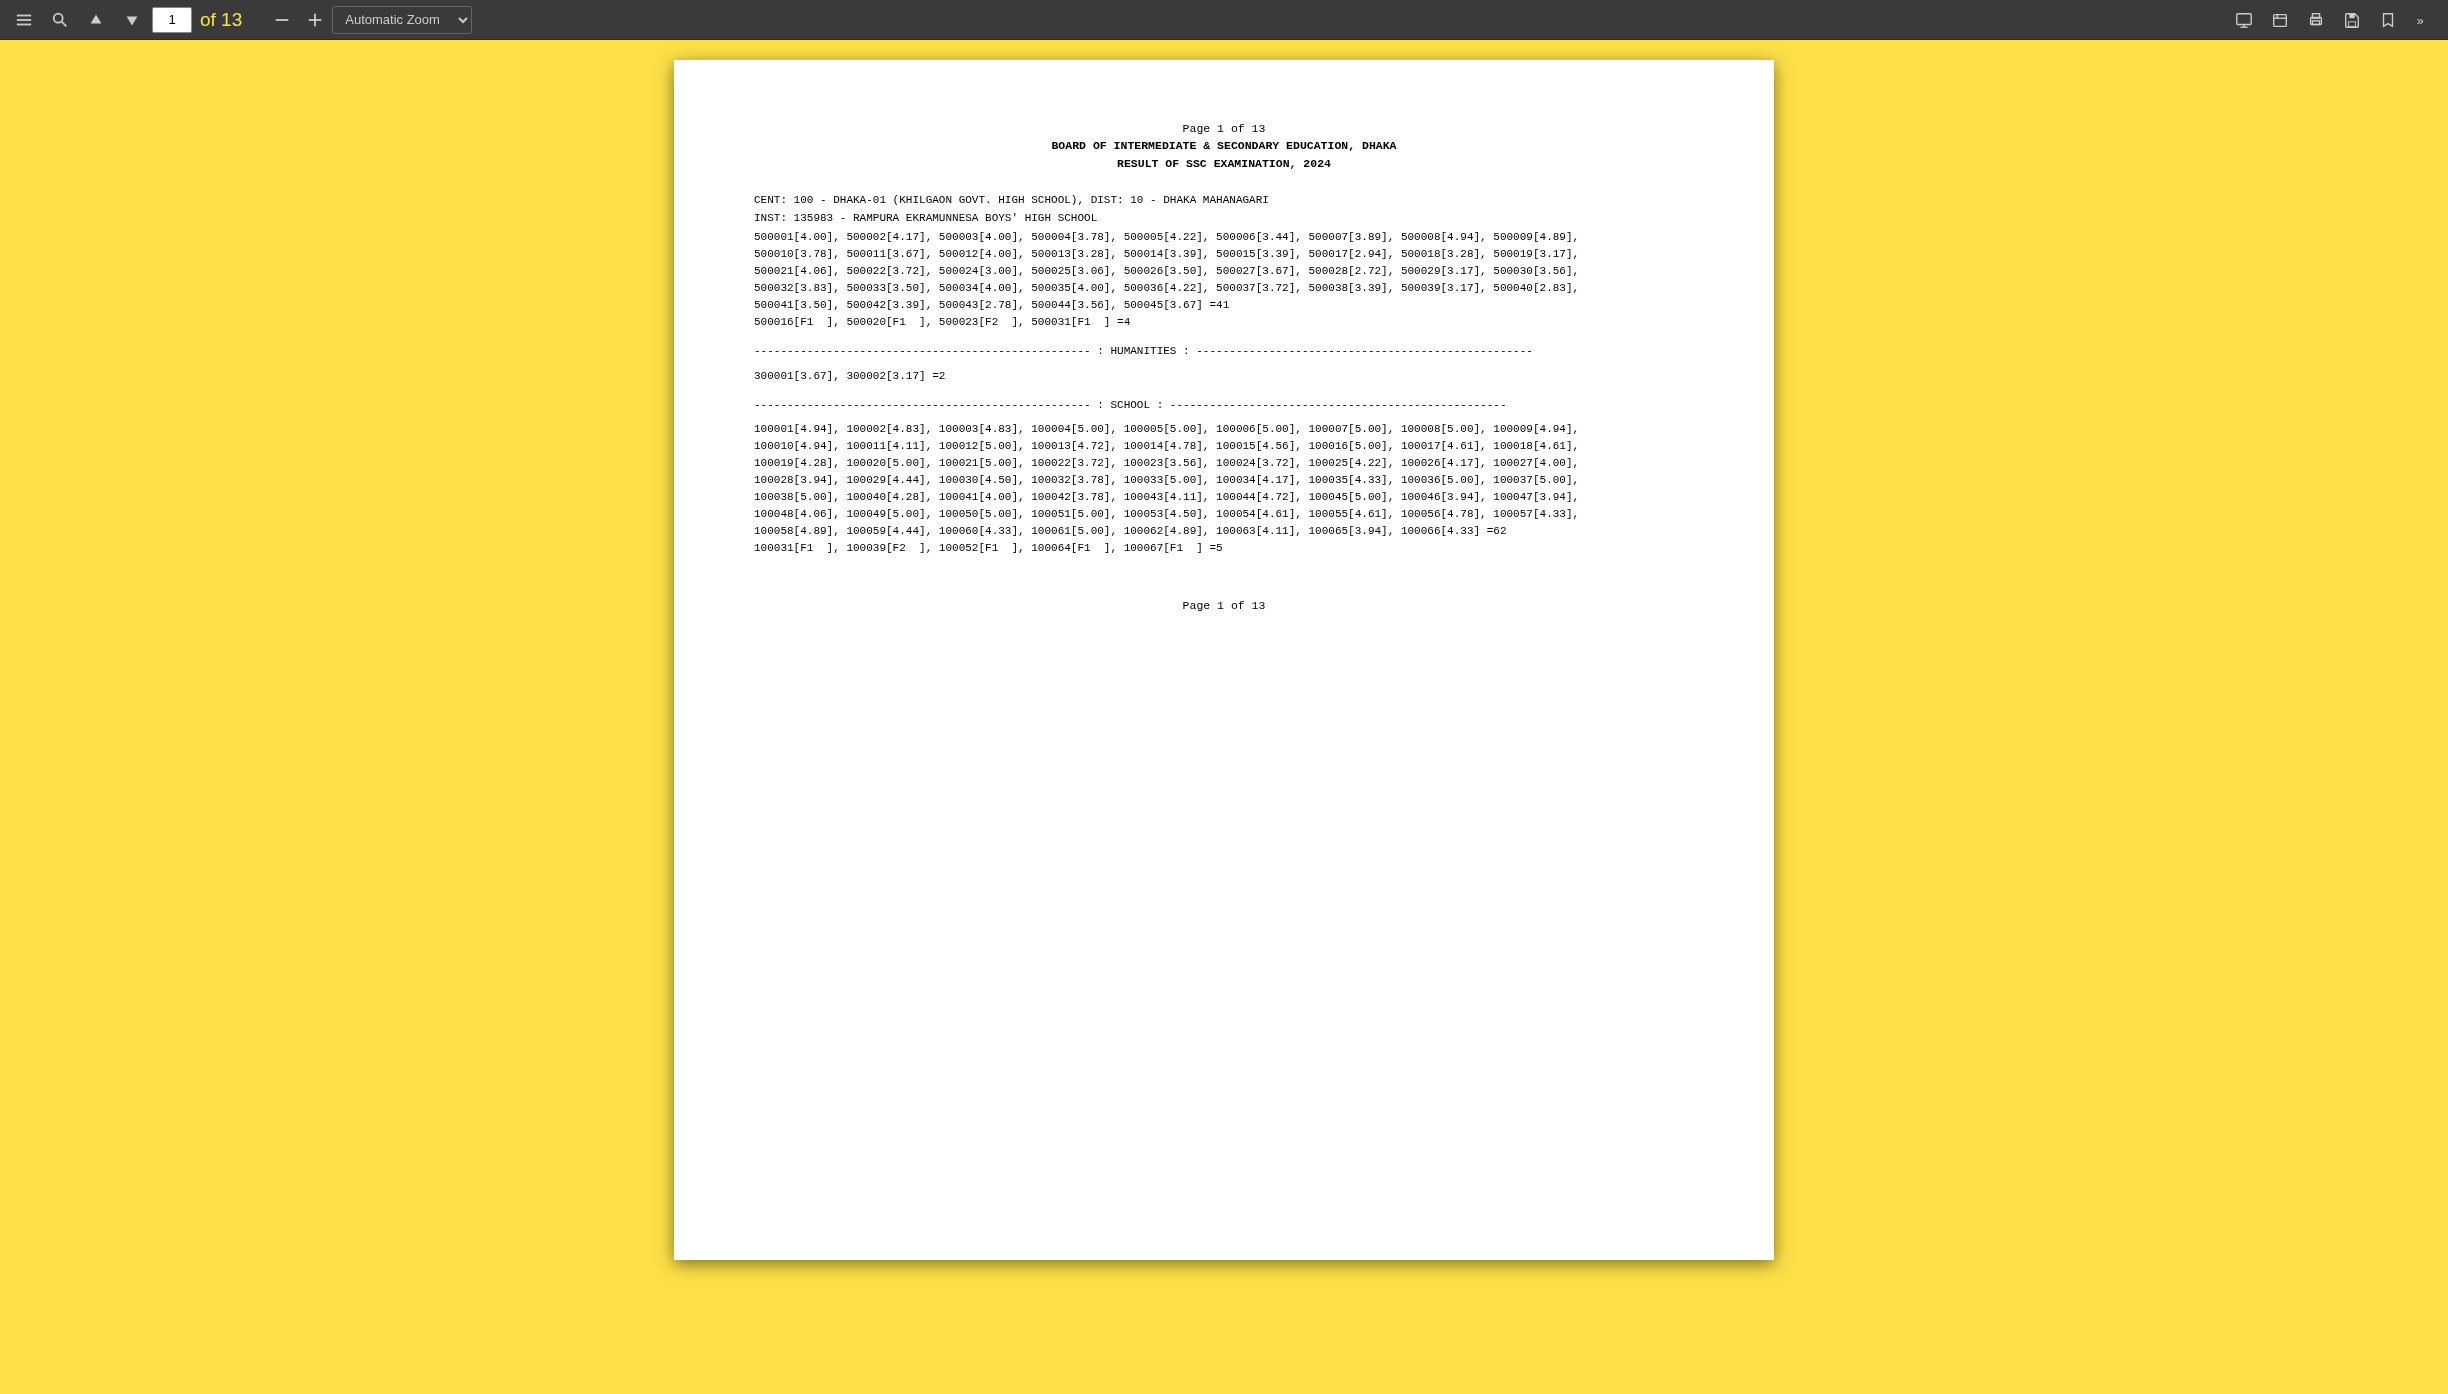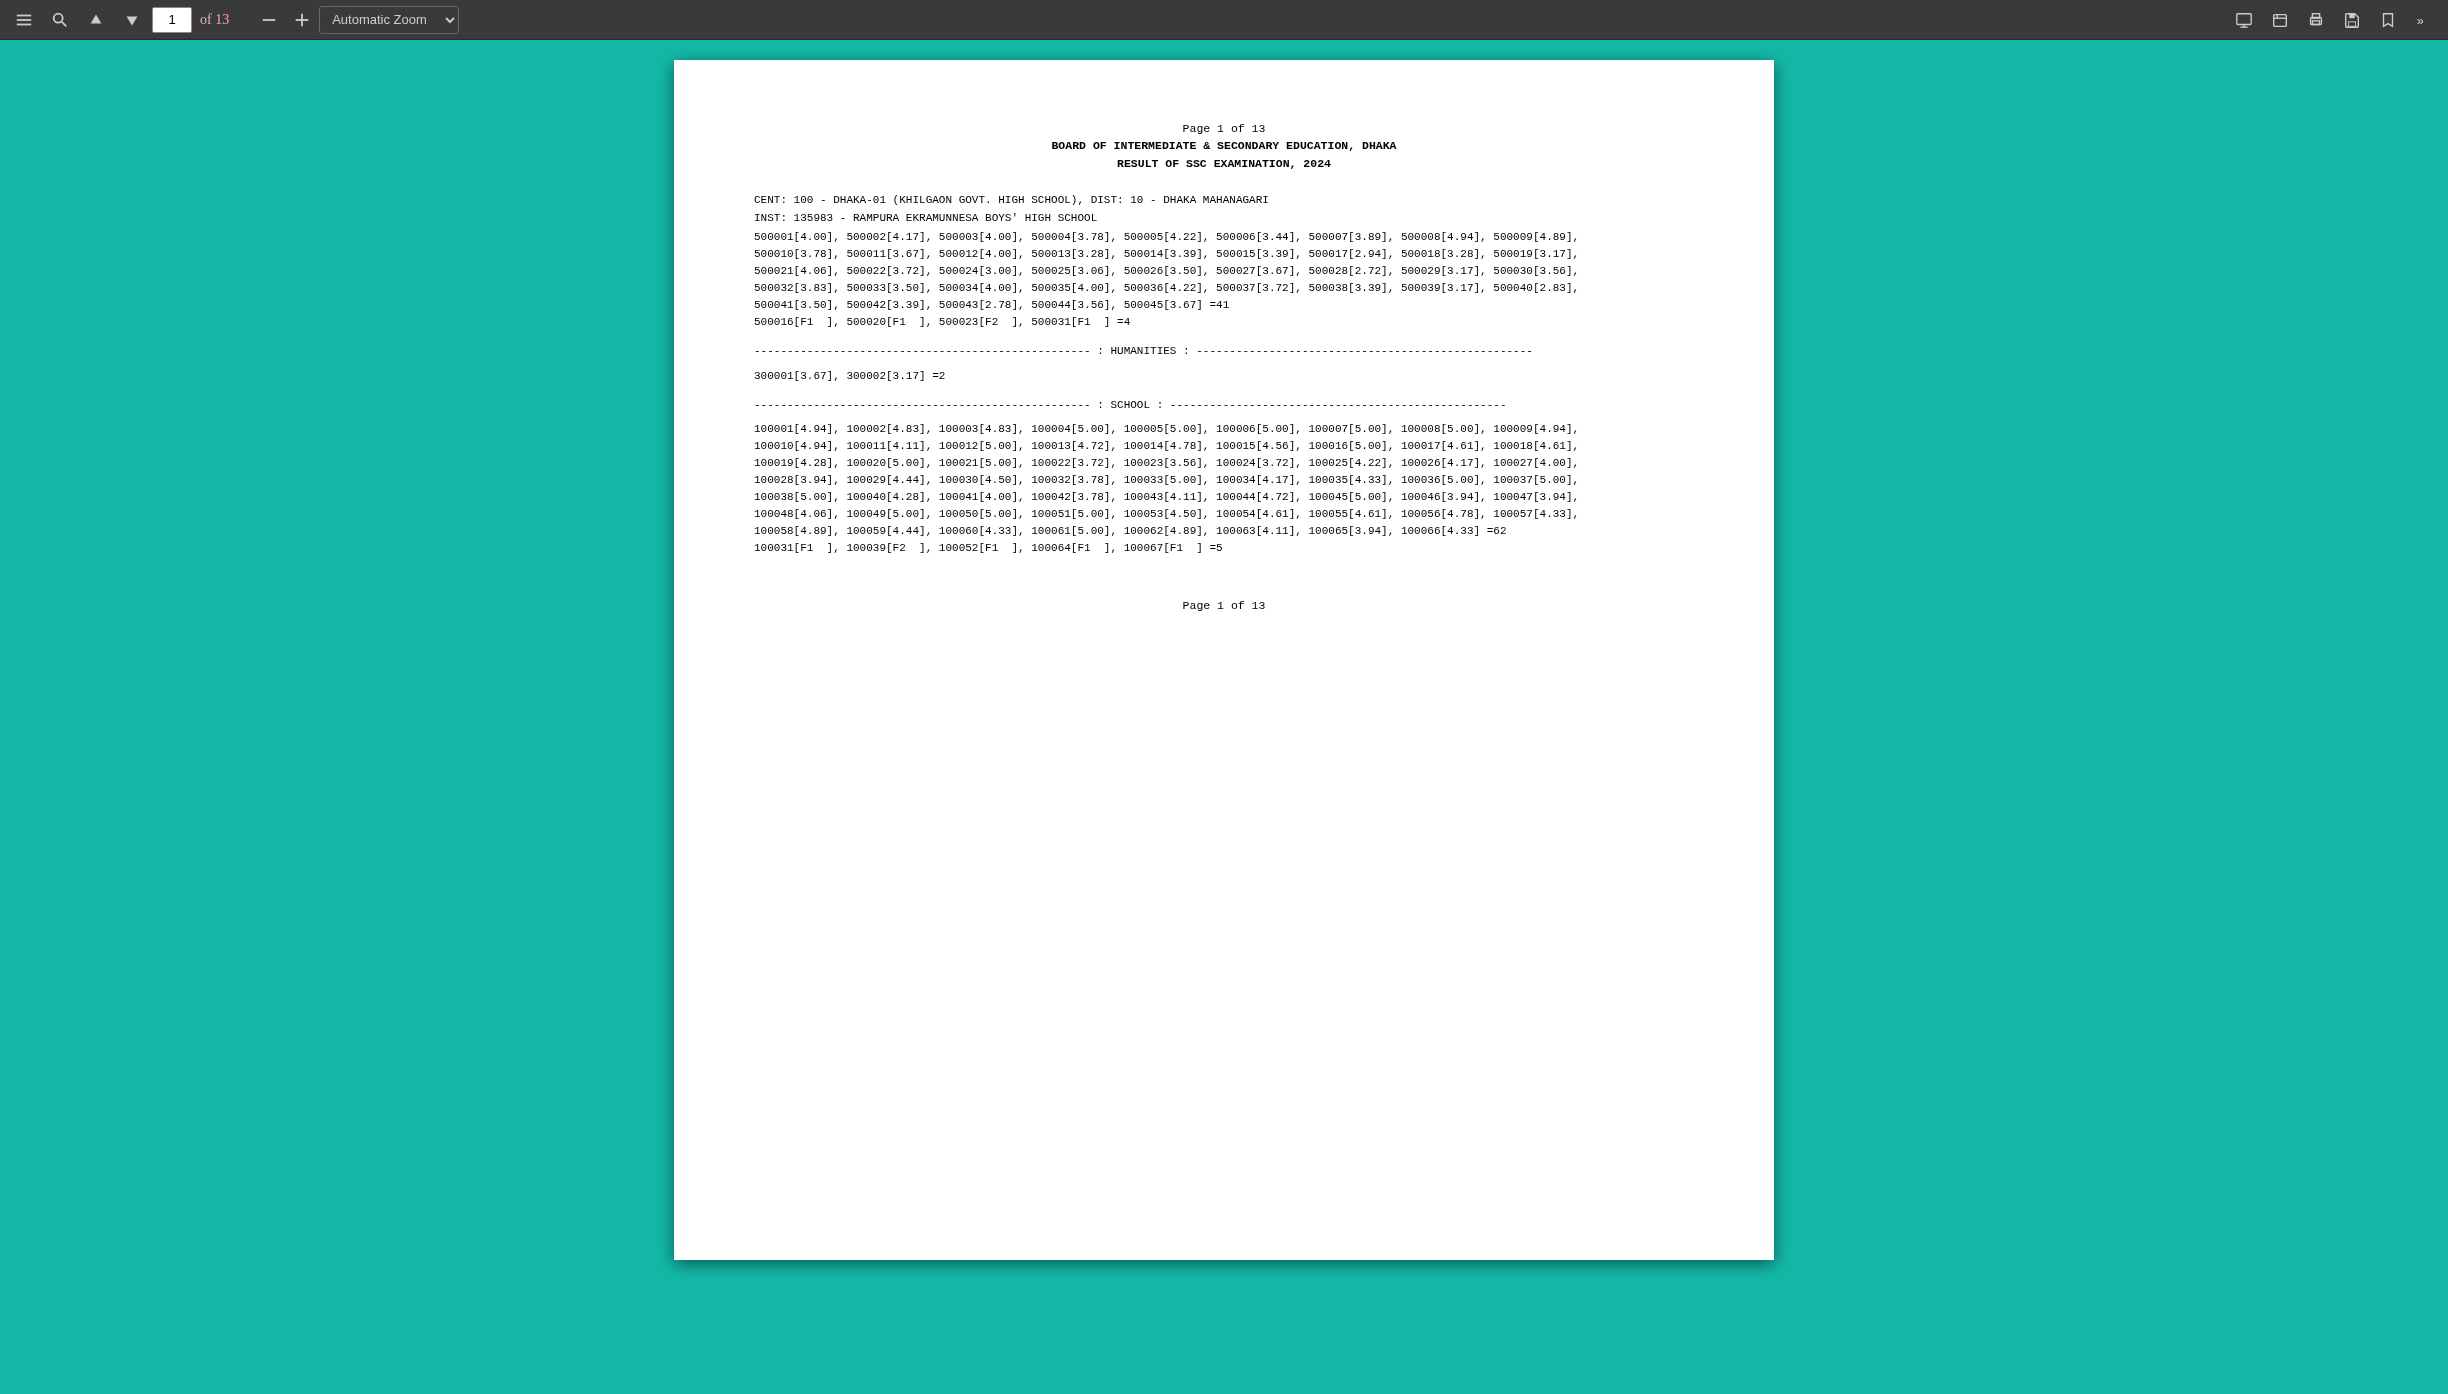--- a/index.html
+++ b/index.html
@@ -45,24 +45,23 @@
       height: 26px;
       text-align: center;
       background: #fff;
       border: 1px solid #888;
       border-radius: 2px;
       font-size: 13px;
       color: #000;
     }
 
     #page-of-label {
-      color: #fca5a5;
-      font-size: 14px;
+      color: #fde047;
+      font-size: 19px;
       margin-left: 4px;
-      font-family: Liberation Serif, serif;
     }
 
     #zoom-select {
       background: #3a3a3a;
       border: 1px solid #666;
       color: #ccc;
       height: 28px;
       padding: 0 8px;
       font-size: 13px;
       border-radius: 3px;
@@ -85,21 +84,21 @@
     }
 
     
     #viewer-area {
       flex: 1;
       overflow-y: auto;
       display: flex;
       justify-content: center;
       align-items: flex-start;
       padding: 20px 0;
-      background: #14b8a6;
+      background: #fde047;
     }
 
     
     #pdf-page {
       background: #fff;
       width: 1100px;
       min-height: 1200px;
       box-shadow: 0 4px 16px rgba(0,0,0,0.5);
       padding: 60px 80px;
       position: relative;

